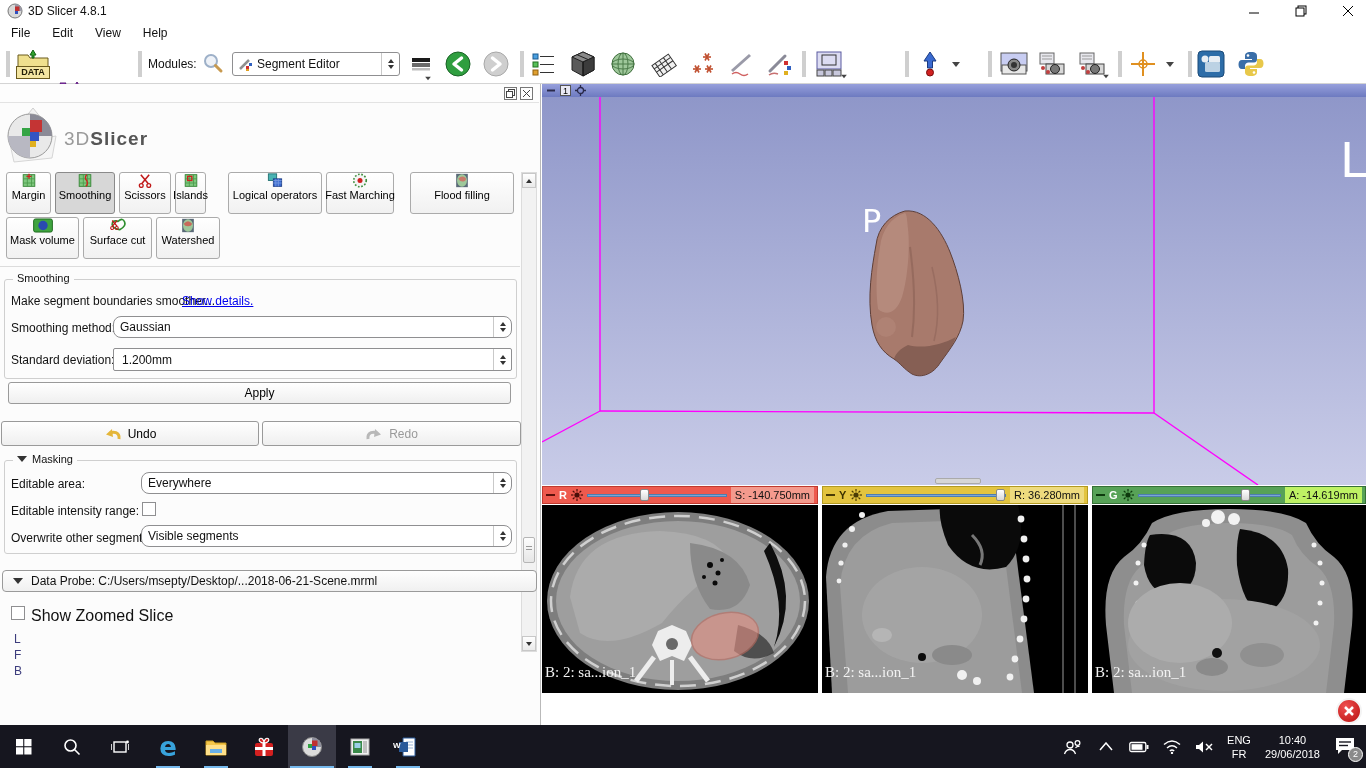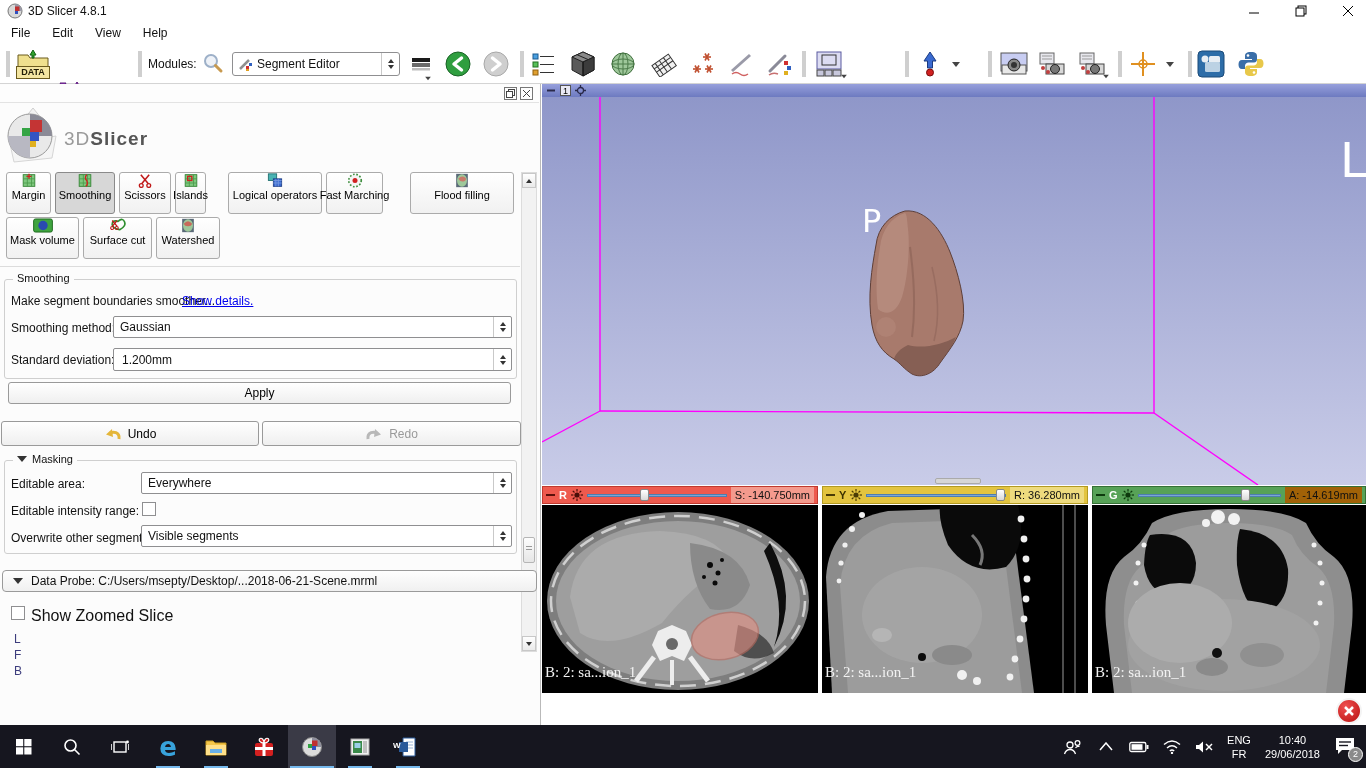--- a/index.html
+++ b/index.html
@@ -33,21 +33,21 @@
   
   #panel { left:0; top:84px; width:541px; height:641px; background:#fcfcfc; border-right:1px solid #b9b9b9; }
   .dockbtn { width:13px; height:13px; border:1px solid #777; background:#fdfdfd; display:flex; align-items:center; justify-content:center; }
   .fx-btn { position:absolute; top:0; height:42px; border:1px solid #ababab; border-radius:3px;
       background:linear-gradient(#ffffff,#f1f1f1); display:flex; flex-direction:column; align-items:center; justify-content:flex-end;
       padding-bottom:12px; gap:1px; }
   .fx-btn.active { background:#d7d7d7; border-color:#8a8a8a; }
   .fx-btn span { font-size:11px; white-space:nowrap; }
   .groupbox { position:absolute; border:1px solid #cfcfcf; border-radius:3px; }
   .groupbox > .gb-title { position:absolute; top:-8px; left:8px; background:#fcfcfc; padding:0 4px; font-size:11px; }
-  .combo { position:absolute; height:22px; border:1px solid #8f8f91; border-radius:2px; background:#fff; display:flex; align-items:center; }
+  .combo { position:absolute; height:22px; border:1px solid #8f8f91; border-radius:8px; background:#fff; display:flex; align-items:center; }
   .combo .val { padding-left:6px; font-size:12px; }
   .combo .spin, .spinbox .spin { margin-left:auto; width:18px; height:100%; border-left:1px solid #c9c9c9;
       display:flex; flex-direction:column; align-items:center; justify-content:center; gap:2px; }
   .spinbox { position:absolute; height:23px; border:1px solid #8f8f91; border-radius:2px; background:#fff; display:flex; align-items:center; }
   .spinbox .val { padding-left:8px; font-size:12px; }
   .push-btn { position:absolute; border:1px solid #9a9a9a; border-radius:3px; background:linear-gradient(#ffffff,#efefef);
       display:flex; align-items:center; justify-content:center; font-size:12px; }
   .checkbox { position:absolute; width:14px; height:14px; border:1px solid #8f8f91; background:#fff; }
   .tri-expand { width:0; height:0; border-left:5px solid transparent; border-right:5px solid transparent; border-top:6px solid #333; }
   #panel-scroll { left:521px; top:88px; width:16px; height:480px; background:#f2f2f2; border:1px solid #dcdcdc; }
@@ -430,21 +430,21 @@
         <span>Islands</span>
       </button>
       <button class="fx-btn" style="left:228px;width:94px">
         <svg width="18" height="18" viewBox="0 0 18 18">
           <rect x="1" y="1" width="10" height="8" fill="#49b3b3" stroke="#1a6a6a"></rect>
           <rect x="7" y="7" width="10" height="9" fill="#3a6ad0" stroke="#1a3a80"></rect>
           <path d="M7 9 h10 M7 12 h10 M10 7 v9 M13 7 v9" stroke="#7a9ae0"></path>
         </svg>
         <span>Logical operators</span>
       </button>
-      <button class="fx-btn" style="left:326px;width:57px">
+      <button class="fx-btn" style="left:326px;width:68px">
         <svg width="18" height="18" viewBox="0 0 18 18">
           <circle cx="9" cy="9" r="7.5" fill="#f4f4f4" stroke="#3e8e3e" stroke-width="2" stroke-dasharray="2 2"></circle>
           <circle cx="9" cy="9" r="3" fill="#d02020"></circle>
         </svg>
         <span>Fast Marching</span>
       </button>
       <button class="fx-btn" style="left:410px;width:104px">
         <svg width="18" height="18" viewBox="0 0 18 18">
           <rect x="2" y="1" width="14" height="16" fill="#5a6a78"></rect>
           <ellipse cx="9" cy="9" rx="6" ry="7.5" fill="#9ec89a"></ellipse>
@@ -678,21 +678,21 @@
           <line x1="1.8" y1="1.8" x2="3.5" y2="3.5"></line>
           <line x1="8.5" y1="8.5" x2="10.2" y2="10.2"></line>
           <line x1="10.2" y1="1.8" x2="8.5" y2="3.5"></line>
           <line x1="1.8" y1="10.2" x2="3.5" y2="8.5"></line>
         </g>
     </svg>
     <div class="slice-slider">
       <div class="slice-groove"></div>
       <div class="slice-handle" style="left:72%"></div>
     </div>
-    <span class="slice-value" style="background:#a16207">A: -14.619mm</span>
+    <span class="slice-value" style="background:#bef264">A: -14.619mm</span>
   </div>
 
   <div class="slice-view" style="left:542px;width:276px">
     <svg width="276" height="188" viewBox="0 0 276 188">
       <rect width="276" height="188" fill="#000"></rect>
       <ellipse cx="136" cy="96" rx="131" ry="89" fill="#7e7e7e"></ellipse>
       <ellipse cx="136" cy="96" rx="127" ry="85" fill="none" stroke="#dedede" stroke-width="2.5" stroke-dasharray="16 9" opacity="0.85"></ellipse>
       <ellipse cx="136" cy="96" rx="122" ry="80" fill="#9e9e9e"></ellipse>
       <path d="M28 92 Q36 28 118 26 Q176 28 188 58 Q150 80 120 118 Q68 148 38 128 Z" fill="#ababab"></path>
       <path d="M148 38 Q198 44 208 80 Q198 110 168 104 Q148 78 148 38Z" fill="#8a8a8a"></path>

